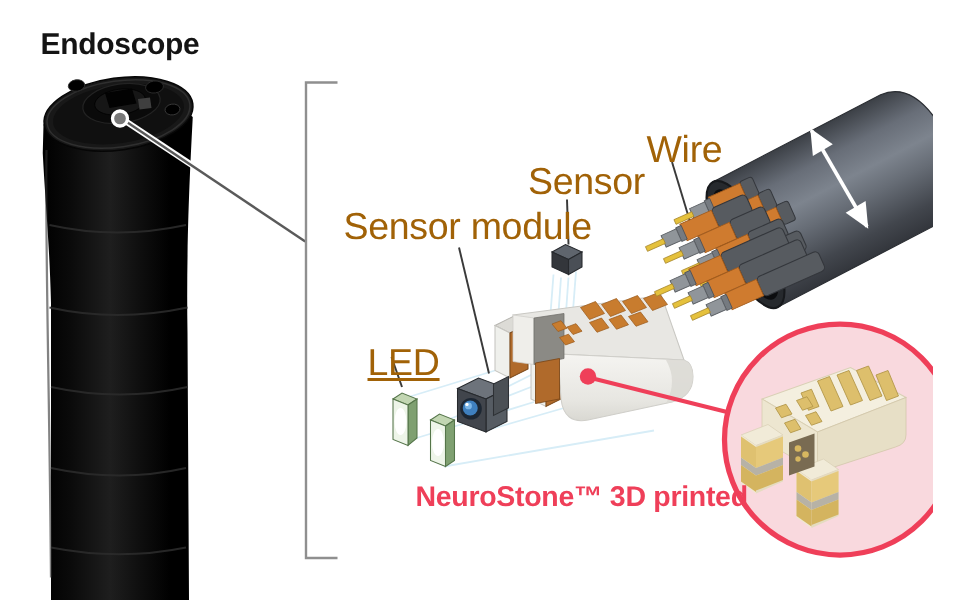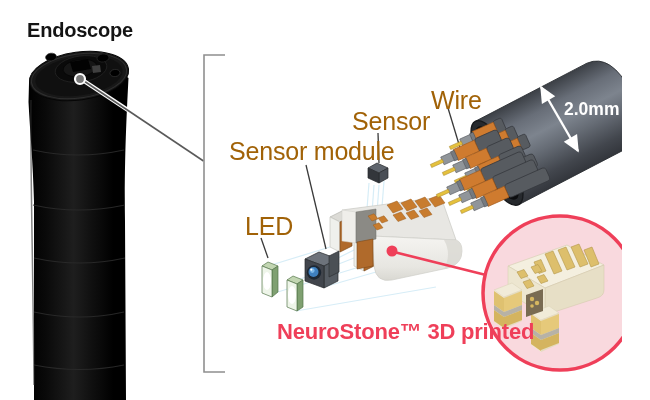--- a/index.html
+++ b/index.html
@@ -9,24 +9,24 @@
   }
   .stage svg{position:absolute;left:0;top:0;}
   .lbl{
     position:absolute;color:#a16207;font-size:25px;line-height:20px;white-space:nowrap;
     letter-spacing:-0.2px;
   }
   .title{left:27px;top:20px;font-size:20px;font-weight:600;color:#141414;}
   .lbl-camera{left:229px;top:141px;}
   .lbl-sensor{left:352px;top:111px;text-align:right;}
   .lbl-wire{left:431px;top:90px;}
-  .lbl-led{left:245px;top:216px;}
+  .lbl-led{left:245px;top:232px;text-decoration:underline;}
   .lbl-dim{left:564px;top:99px;font-size:17.5px;font-weight:700;color:#ffffff;letter-spacing:0;}
   .caption{
-    position:absolute;left:277px;top:321px;color:#ef3f59;font-size:22px;font-weight:700;
+    position:absolute;left:277px;top:321px;color:#ef3f59;font-size:19px;font-weight:700;
     line-height:22.5px;letter-spacing:-0.2px;white-space:nowrap;
   }
 </style>
 </head>
 <body>
 
 <div class="stage">
 
 <svg width="650" height="400" viewBox="0 0 650 400">
   <defs>
@@ -284,17 +284,16 @@
       </g>
     </g>
   </g>
 </svg>
 
   <div class="lbl title">Endoscope</div>
   <div class="lbl lbl-camera">Sensor module</div>
   <div class="lbl lbl-sensor">Sensor</div>
   <div class="lbl lbl-wire">Wire</div>
   <div class="lbl lbl-led">LED</div>
-  <div class="lbl lbl-dim">2.0mm</div>
   <div class="caption">
     <div>NeuroStone™ 3D printed</div>
   </div>
 </div>
 
 </body></html>

